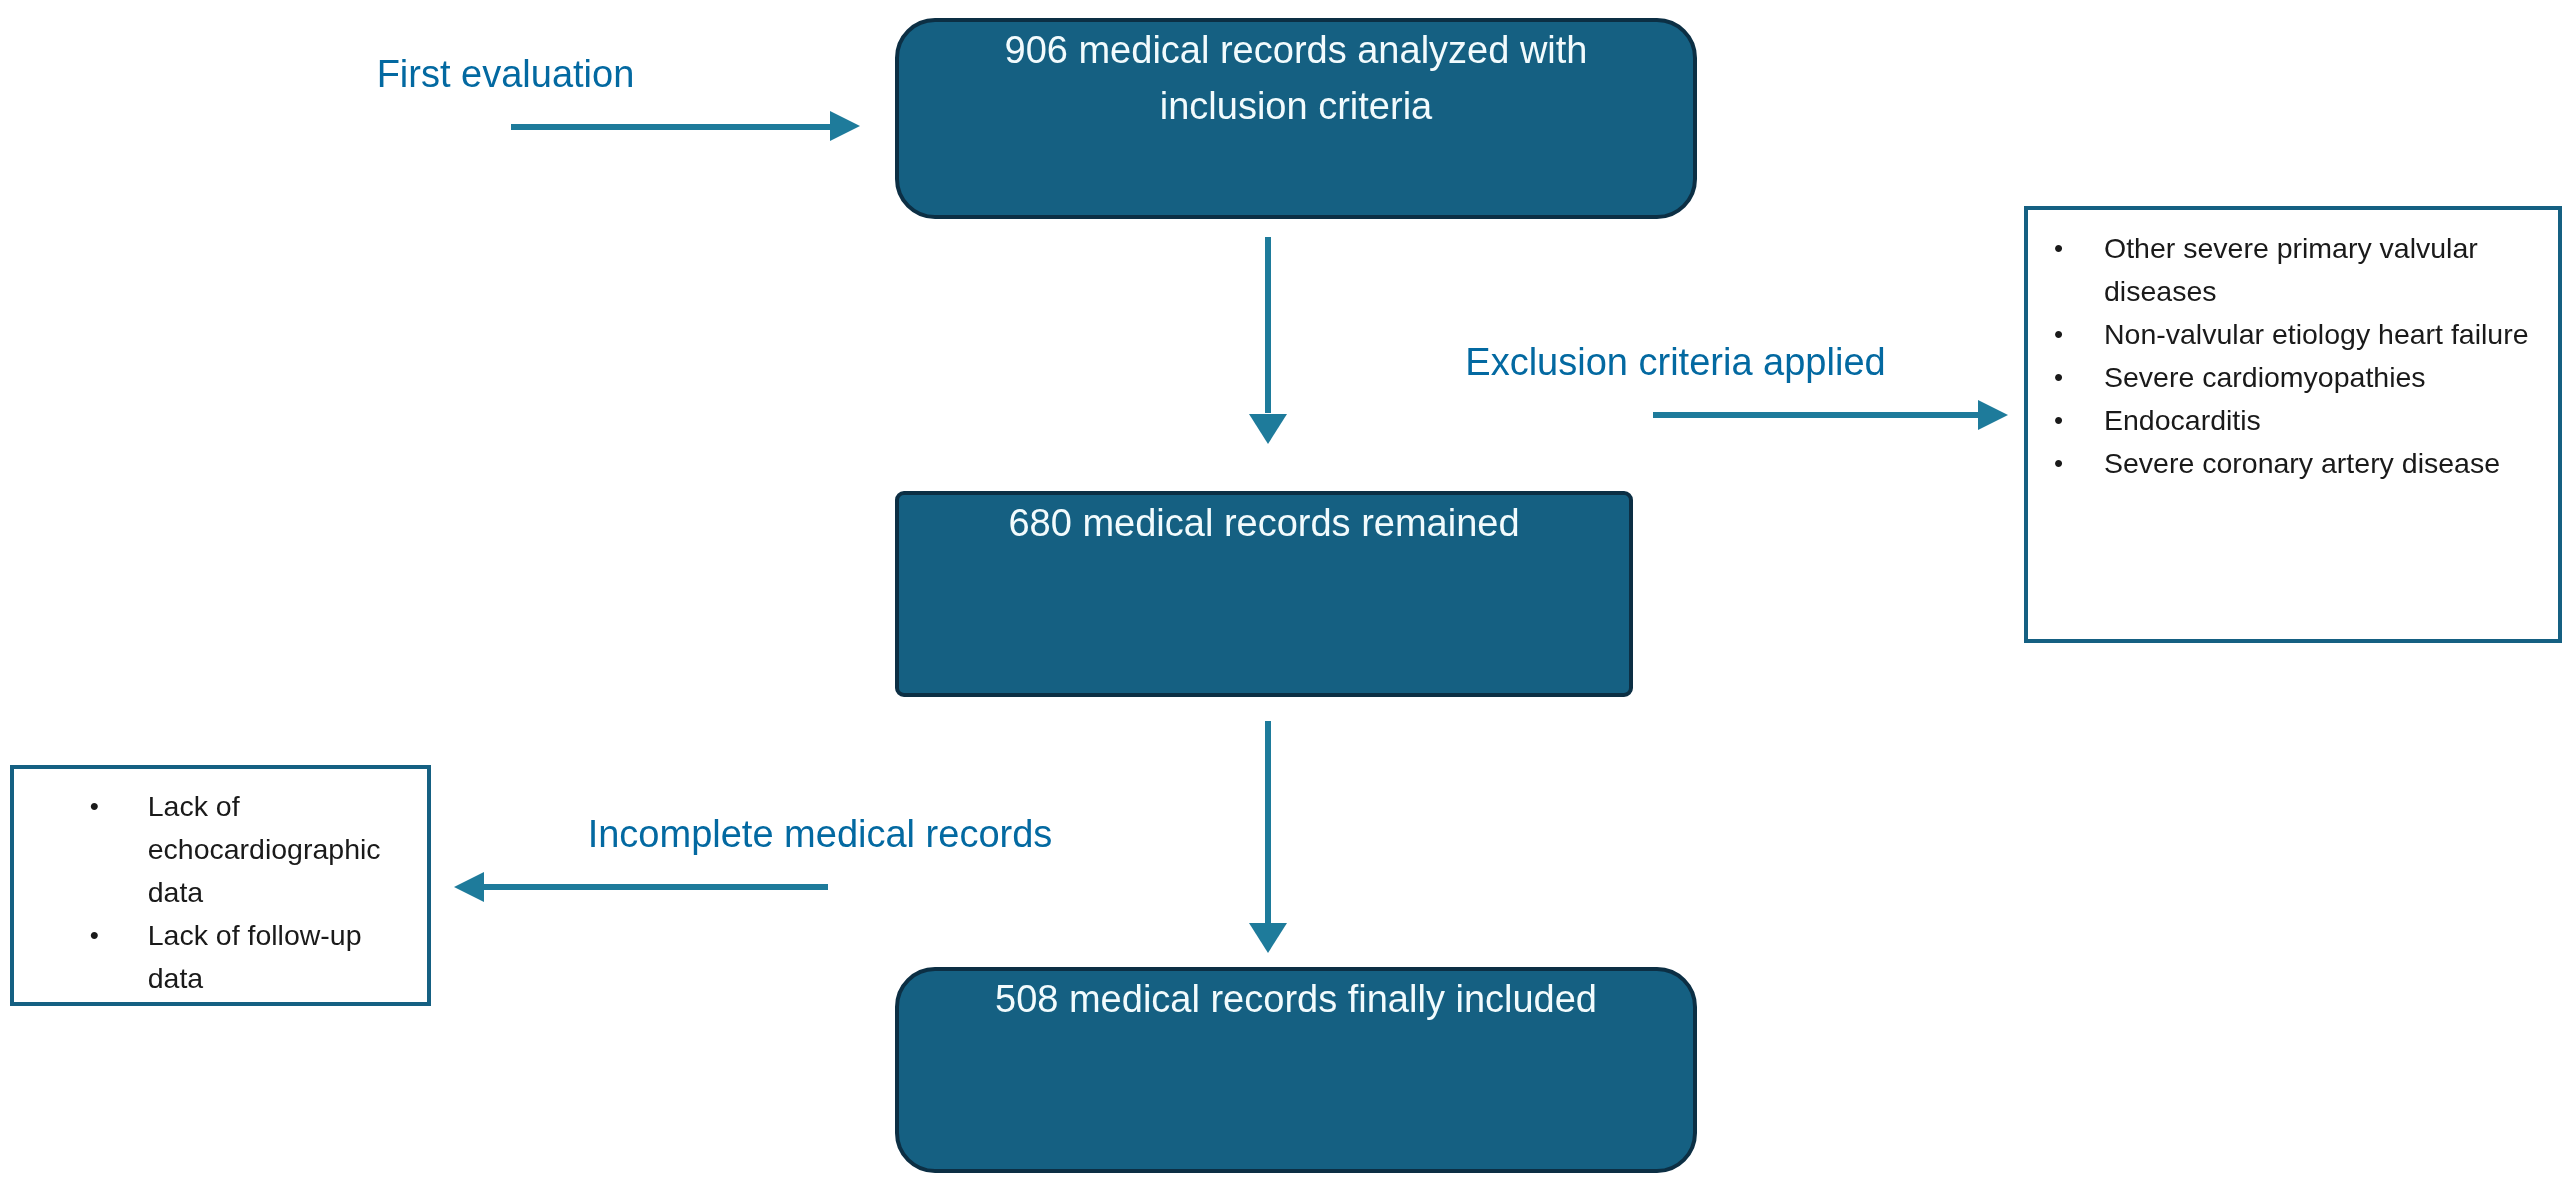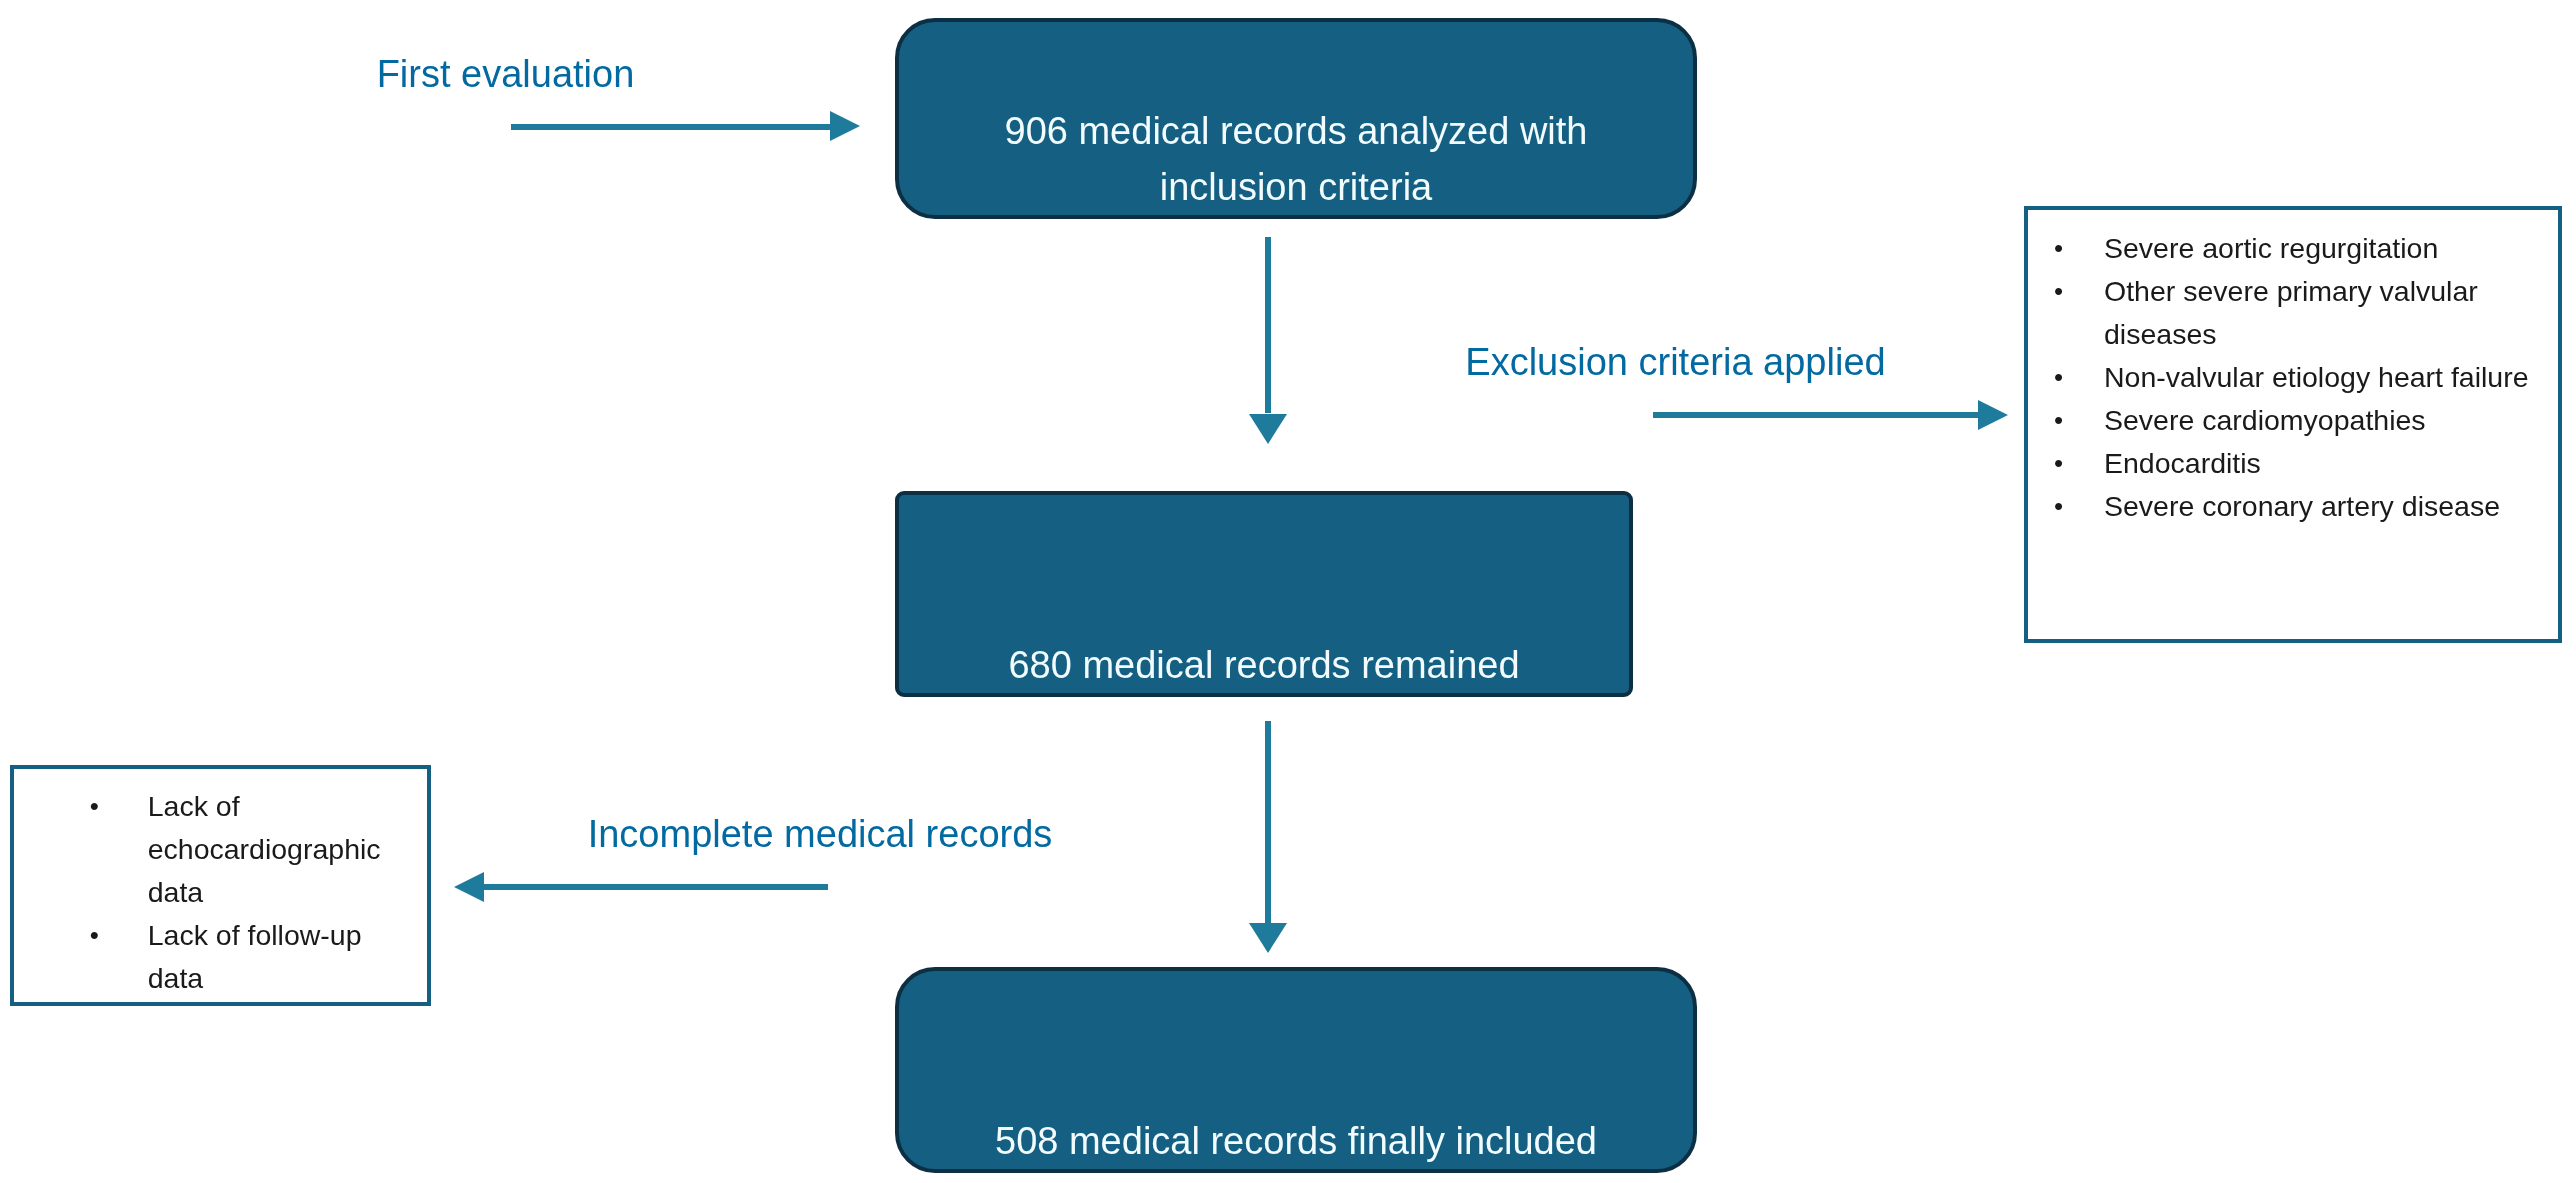--- a/index.html
+++ b/index.html
@@ -12,21 +12,21 @@
     overflow: hidden;
   }
 
   
   .node {
     position: absolute;
     background: #156082;
     border: 4.5px solid #0c2f44;
     border-radius: 40px;
     display: flex;
-    align-items: flex-end;
+    align-items: flex-start;
     justify-content: center;
     box-sizing: border-box;
   }
   .node-text {
     color: #f2fbfd;
     font-size: 38px;
     line-height: 56px;
     text-align: center;
   }
   #node-analyzed { left: 895px; top: 18px;  width: 802px; height: 201px; }
@@ -116,21 +116,20 @@
 
   <div class="shaft" id="arrow-v1-shaft"></div>
   <div class="head down" id="arrow-v1-head"></div>
 
   <div class="flow-label" id="lbl-exclusion">Exclusion criteria applied</div>
   <div class="shaft" id="arrow-excl-shaft"></div>
   <div class="head right" id="arrow-excl-head"></div>
 
   <div class="list-box" id="excl-box">
     <ul class="bullets">
-      <li>Severe aortic regurgitation</li>
       <li>Other severe primary valvular diseases</li>
       <li>Non-valvular etiology heart failure</li>
       <li>Severe cardiomyopathies</li>
       <li>Endocarditis</li>
       <li>Severe coronary artery disease</li>
     </ul>
   </div>
 
   <div class="node" id="node-remained">
     <div class="node-text">680 medical records remained</div>

